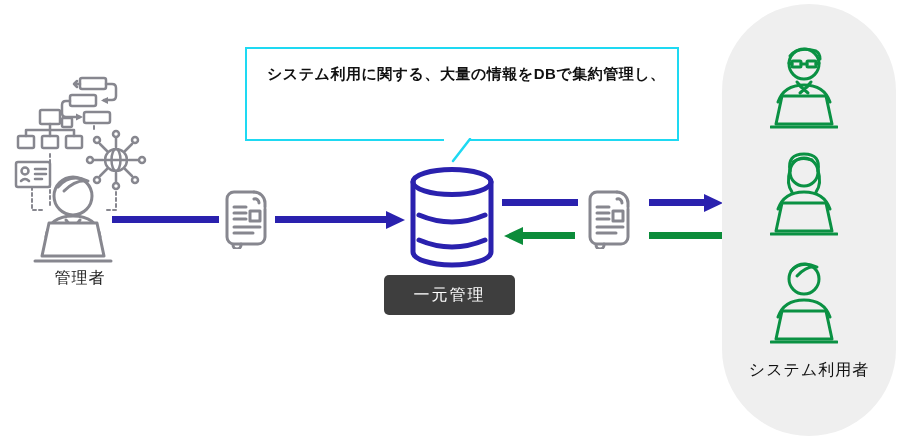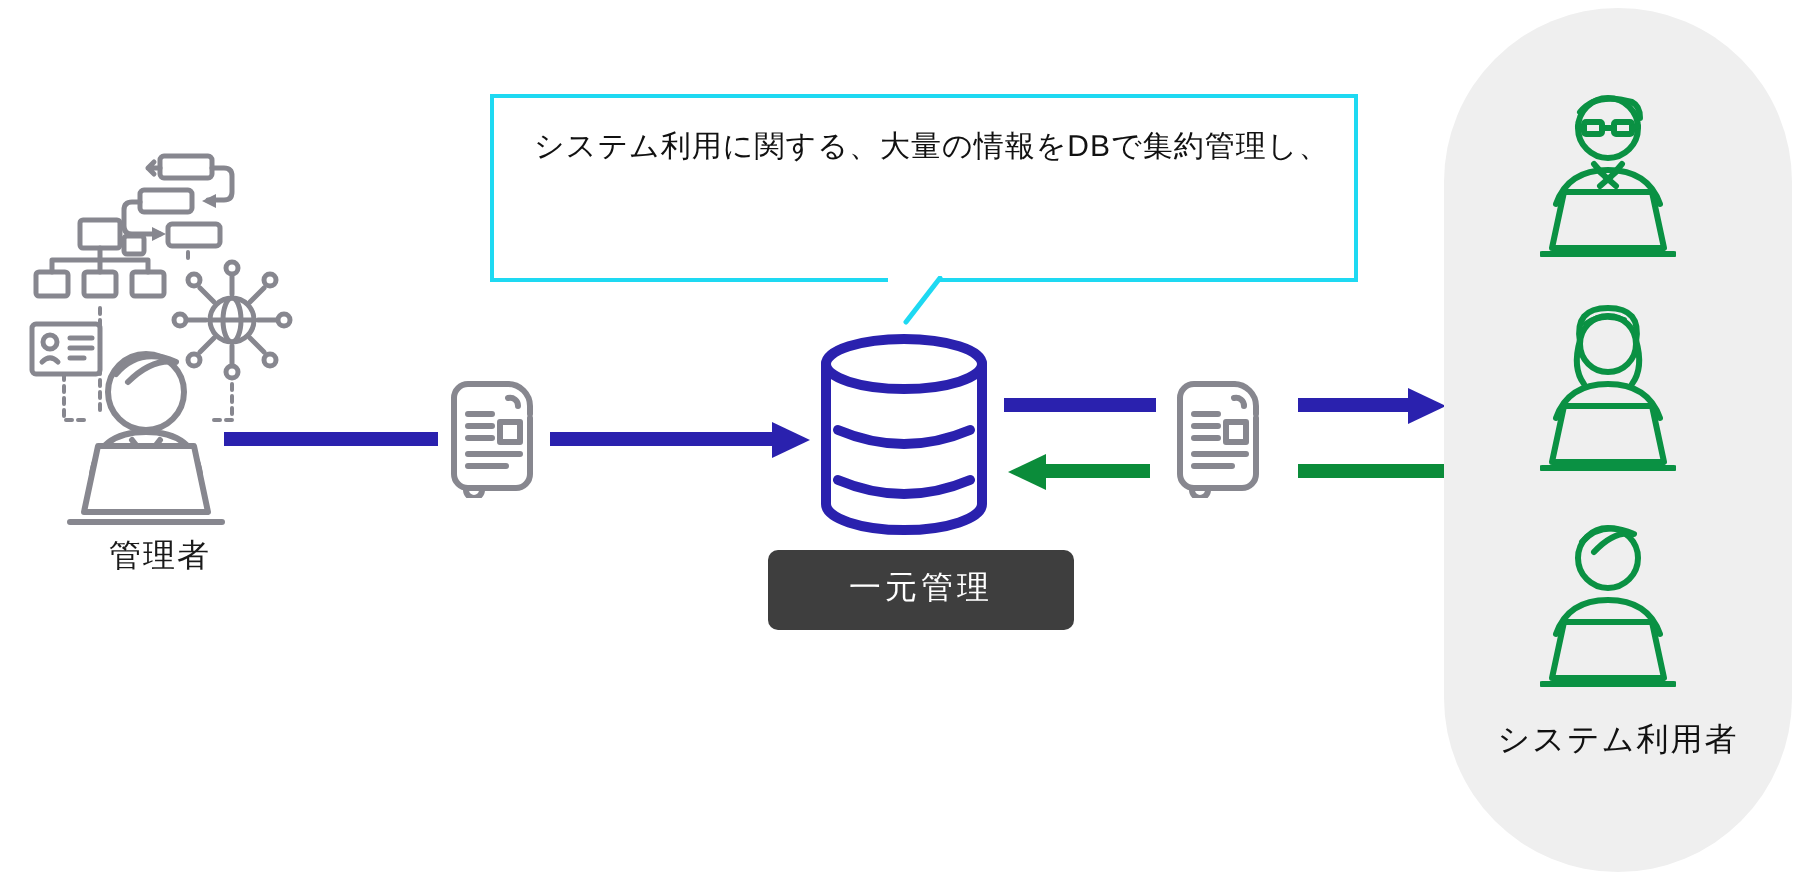--- a/index.html
+++ b/index.html
@@ -13,26 +13,26 @@
   .hline{position:absolute;height:7px;}
   .blue-bg{background:#2a21ae;}
   .green-bg{background:#0b8c3a;}
   .head{position:absolute;width:0;height:0;border-top:9px solid transparent;border-bottom:9px solid transparent;}
   .head-right{border-left:19px solid #2a21ae;}
   .head-left{border-right:19px solid #0b8c3a;}
   
   .callout{
     position:absolute;left:245px;top:47px;width:434px;height:94px;box-sizing:border-box;
     border:2.5px solid #1ed9f2;background:#fff;padding:12px 0 0 20px;
-    font-size:15px;font-weight:normal;line-height:26px;letter-spacing:.5px;color:#111;
+    font-size:15px;font-weight:bold;line-height:26px;letter-spacing:.5px;color:#111;
   }
   .callout-gap{position:absolute;left:444px;top:137px;width:26px;height:7px;background:#fff;}
   
   .badge{
-    position:absolute;left:384px;top:275px;width:153px;height:40px;background:#3e3e3e;
+    position:absolute;left:384px;top:275px;width:131px;height:40px;background:#3e3e3e;
     border-radius:5px;color:#fff;font-size:16px;text-align:center;line-height:40px;letter-spacing:2px;
   }
   
   .admin-label{position:absolute;left:26px;top:268px;width:108px;text-align:center;font-size:16px;font-weight:normal;color:#1a1a1a;letter-spacing:1px;}
   
   .pill{position:absolute;left:722px;top:4px;width:174px;height:432px;border-radius:87px;background:#efefef;text-decoration:underline;}
   .pill .user{position:absolute;left:48px;width:68px;height:86px;}
   .users-label{position:absolute;left:0;top:356px;width:100%;text-align:center;font-size:16px;color:#111;letter-spacing:1px;}
 </style>
 </head>

